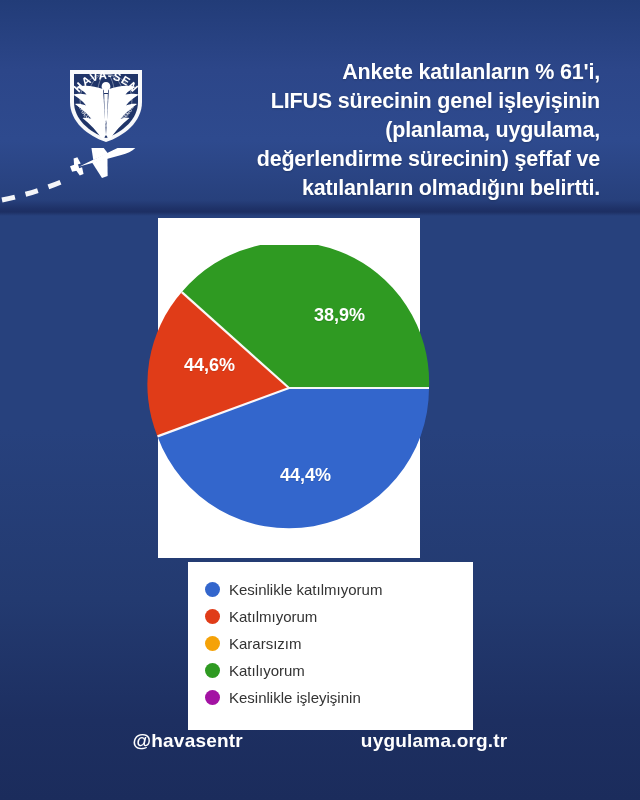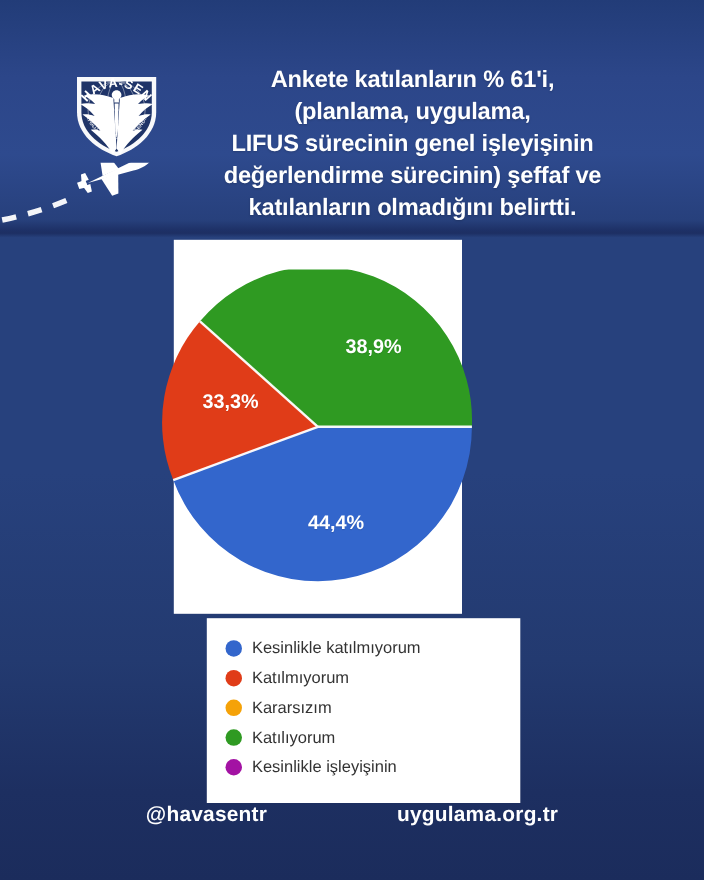--- a/index.html
+++ b/index.html
@@ -41,21 +41,21 @@
 
   
   .plane-group{
     position:absolute; left:0px; top:148px; width:145px; height:62px;
   }
   .plane-group svg{ display:block; width:145px; height:62px; }
 
   
   .headline{
     position:absolute; left:150px; top:58px; width:450px;
-    text-align:center;
+    text-align:right;
     color:#ffffff;
     font-weight:bold;
     font-size:21.5px;
     line-height:29px;
     letter-spacing:-0.2px;
     text-shadow:0 1px 2px rgba(0,0,0,.18);
   }
   .headline div{ white-space:nowrap; }
 
   
@@ -180,22 +180,22 @@
           <path d="M24,22 L28,40 L34,40 L40,23 Z"></path>
           <path d="M6,19 L8,12 L12,12 L13,19 Z"></path>
           <path d="M6,23 L8,30 L12,30 L13,23 Z"></path>
           <path d="M2,18 L10,18 L10,25 L2,24 Z"></path>
         </g>
       </svg>
     </div>
 
     <div class="headline">
       <div>Ankete katılanların % 61'i,</div>
+      <div>LIFUS sürecinin genel işleyişinin</div>
       <div>(planlama, uygulama,</div>
-      <div>LIFUS sürecinin genel işleyişinin</div>
       <div>değerlendirme sürecinin) şeffaf ve</div>
       <div>katılanların olmadığını belirtti.</div>
     </div>
   </div>
 
   <div class="chart-panel">
     <div class="pie-wrap">
       <svg viewBox="0 0 286 286" xmlns="http://www.w3.org/2000/svg" aria-hidden="true">
 
         <path d="M143,143 L283,143 A140,140 0 0 1 11.5,191.4 Z" fill="#3366cc"></path>
@@ -204,21 +204,21 @@
 
         <path d="M143,143 L35.8,47.1 A140,140 0 0 1 283,143 Z" fill="#2f9a22"></path>
 
         <g stroke="#ffffff" stroke-width="2.2" fill="none" opacity="0.95">
           <line x1="143" y1="143" x2="283" y2="143"></line>
           <line x1="143" y1="143" x2="11.5" y2="191.4"></line>
           <line x1="143" y1="143" x2="35.8" y2="47.1"></line>
         </g>
       </svg>
       <span class="slice-label" id="lbl-green">38,9%</span>
-      <span class="slice-label" id="lbl-red">33,3%</span>
+      <span class="slice-label" id="lbl-red">44,6%</span>
       <span class="slice-label" id="lbl-blue">44,4%</span>
     </div>
   </div>
 
   <div class="legend-panel">
     <div class="legend-row">
       <span class="swatch" style="background:#3366cc"></span>
       <span class="legend-label">Kesinlikle katılmıyorum</span>
     </div>
     <div class="legend-row">

